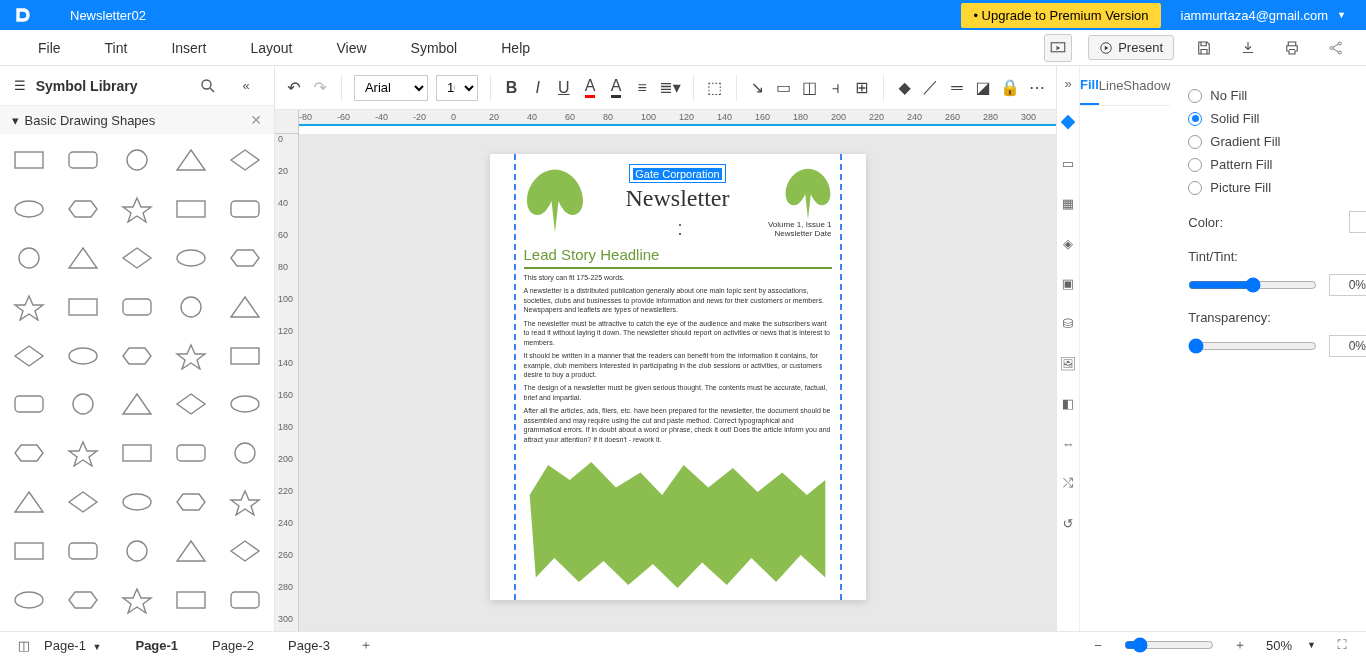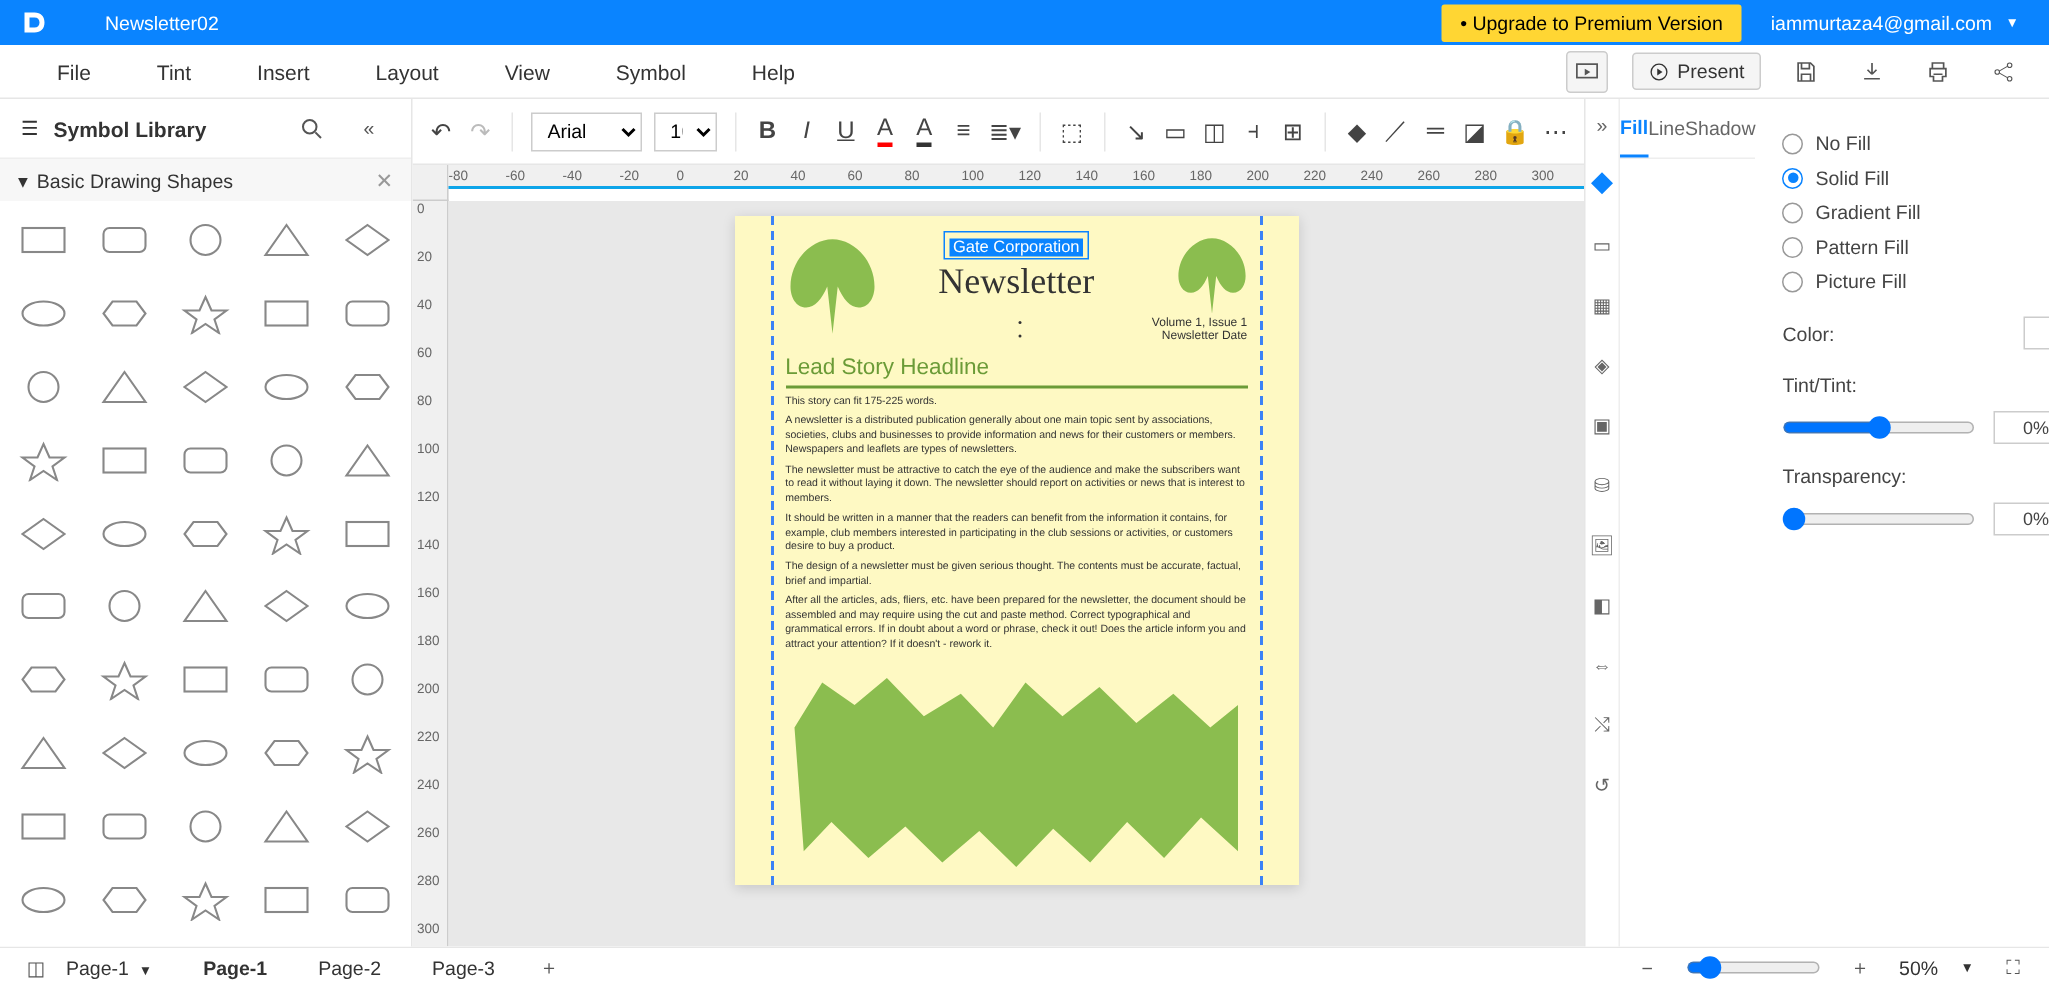--- a/index.html
+++ b/index.html
@@ -34,21 +34,21 @@
 .toolbar .font-sel{width:100px}
 .toolbar .size-sel{width:42px}
 .tb-icon{width:26px;height:26px;display:flex;align-items:center;justify-content:center;cursor:pointer;font-size:16px;color:#444}
 .workspace{flex:1;display:flex;overflow:hidden}
 .ruler-corner{width:24px;height:24px;background:#f0f0f0;border-right:1px solid #ccc;border-bottom:1px solid #ccc}
 .h-ruler{height:16px;flex:1;background:#f0f0f0;border-bottom:2px solid #0ea5e9;font-size:9px;color:#666;position:relative;overflow:hidden}
 .h-ruler span{position:absolute;top:2px}
 .v-ruler{width:24px;background:#f0f0f0;border-right:1px solid #ccc;font-size:9px;color:#666;position:relative}
 .v-ruler span{position:absolute;left:3px;transform-origin:left top}
 .canvas-wrap{flex:1;background:#e8e8e8;overflow:auto;position:relative}
-.page{width:376px;margin:10px auto 30px;background:#fef9c3;box-shadow:0 2px 8px rgba(0,0,0,.15);position:relative;padding:10px 0 0 0;min-height:430px}
+.page{width:376px;margin:20px auto 30px;background:#ffffff;box-shadow:0 2px 8px rgba(0,0,0,.15);position:relative;padding:10px 0 0 0;min-height:430px}
 .page .guide{position:absolute;top:0;bottom:0;border-left:2px dashed #3b82f6}
 .page .guide.l{left:24px}.page .guide.r{right:24px}
 .lead-title{color:#6b9b37;font-size:15px;margin:8px 34px 4px;border-bottom:2px solid #6b9b37;padding-bottom:4px}
 .body-text{font-size:7px;color:#333;margin:4px 34px;line-height:1.35}
 .worldmap{margin:6px 34px 0;height:150px;background:#8bbd4f;clip-path:polygon(2% 30%,8% 10%,15% 20%,22% 8%,30% 25%,38% 15%,45% 30%,52% 10%,60% 25%,68% 12%,76% 28%,84% 15%,92% 30%,98% 20%,98% 85%,90% 70%,82% 88%,74% 72%,66% 90%,58% 75%,50% 92%,42% 76%,34% 90%,26% 74%,18% 88%,10% 72%,4% 85%)}
 .nl-header{text-align:center;margin:0 34px}
 .sel-box{display:inline-block;border:1px solid #0a84ff;padding:1px 3px}
 .sel-text{background:#0a84ff;color:#fff;font-size:11px;padding:0 2px}
 .nl-big{font-size:24px;font-family:Georgia,serif;margin-top:2px}
 .bullets{font-size:8px;text-align:right;margin:8px 34px 0 200px;list-style:disc}

